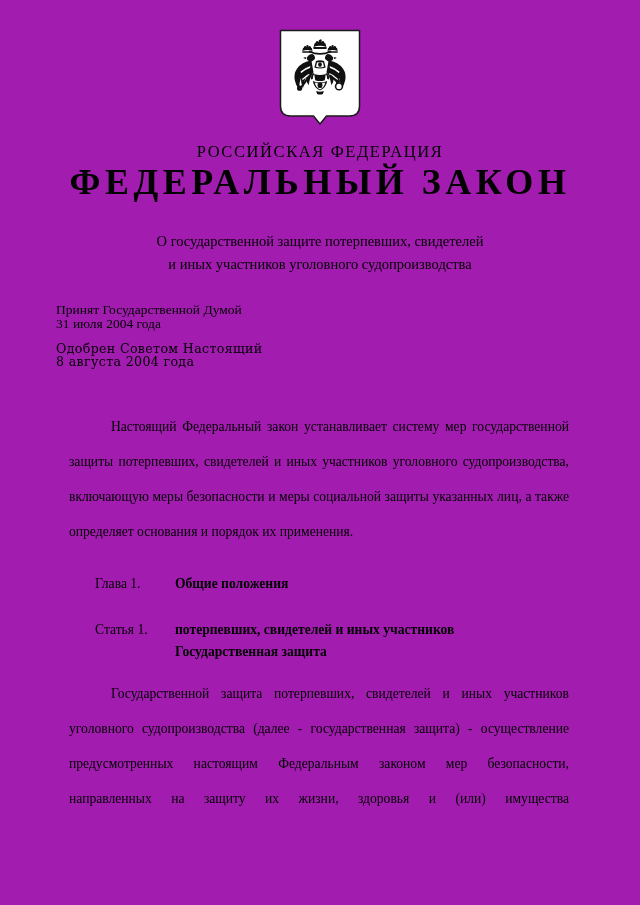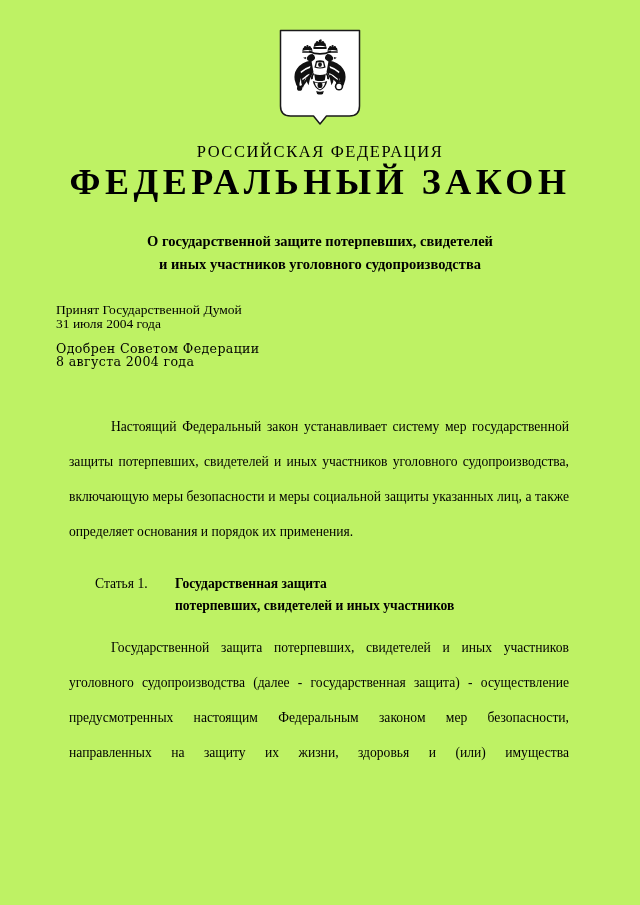--- a/index.html
+++ b/index.html
@@ -14,21 +14,21 @@
     position: relative;
     overflow: hidden;
     font-family: "Liberation Serif", "DejaVu Serif", serif;
     color: #000000;
     -webkit-font-smoothing: antialiased;
   }
 
   .page {
     position: absolute;
     inset: 0;
-    background: #bef264;
+    background: #a21caf;
   }
 
   
   .emblem-wrap {
     position: absolute;
     left: 0;
     top: 28px;
     width: 640px;
     display: flex;
     justify-content: center;
@@ -59,21 +59,21 @@
   }
 
   
   .subtitle {
     position: absolute;
     left: 0;
     top: 230px;
     width: 640px;
     text-align: center;
     font-size: 14.5px;
-    font-weight: 700;
+    font-weight: 400;
     line-height: 1.62;
   }
   .subtitle .sub-line { display: block; }
 
   
   .adoption {
     position: absolute;
     left: 56px;
     top: 303px;
     width: 526px;
@@ -233,35 +233,39 @@
     <span class="sub-line">О государственной защите потерпевших, свидетелей</span>
     <span class="sub-line">и иных участников уголовного судопроизводства</span>
   </div>
 
   <div class="adoption">
     <div class="adoption-row">
       <span class="adopt-duma-left">Принят Государственной Думой</span>
       <span class="adopt-duma-right">31 июля 2004 года</span>
     </div>
     <div class="adoption-row">
-      <span class="adopt-sf-left">Одобрен Советом Федерации</span>
+      <span class="adopt-sf-left">Одобрен Советом Настоящий</span>
       <span class="adopt-sf-right">8 августа 2004 года</span>
     </div>
   </div>
 
   <div class="body-text">
 
     <p class="para">Настоящий Федеральный закон устанавливает систему мер государственной защиты потерпевших, свидетелей и иных участников уголовного судопроизводства, включающую меры безопасности и меры социальной защиты указанных лиц, а также определяет основания и порядок их применения.</p>
 
+    <div class="heading-row heading-chapter">
+      <div class="heading-label">Глава 1.</div>
+      <div class="heading-title">Общие положения</div>
+    </div>
 
     <div class="heading-row heading-article">
       <div class="heading-label">Статья 1.</div>
       <div class="heading-title">
+        <span class="h-line">потерпевших, свидетелей и иных участников</span>
         <span class="h-line">Государственная защита</span>
-        <span class="h-line">потерпевших, свидетелей и иных участников</span>
       </div>
     </div>
 
     <p class="para after-headings last-open">Государственной защита потерпевших, свидетелей и иных участников уголовного судопроизводства (далее - государственная защита) - осуществление предусмотренных настоящим Федеральным законом мер безопасности, направленных на защиту их жизни, здоровья и (или) имущества</p>
 
   </div>
 
 </div>
 
 </body></html>

